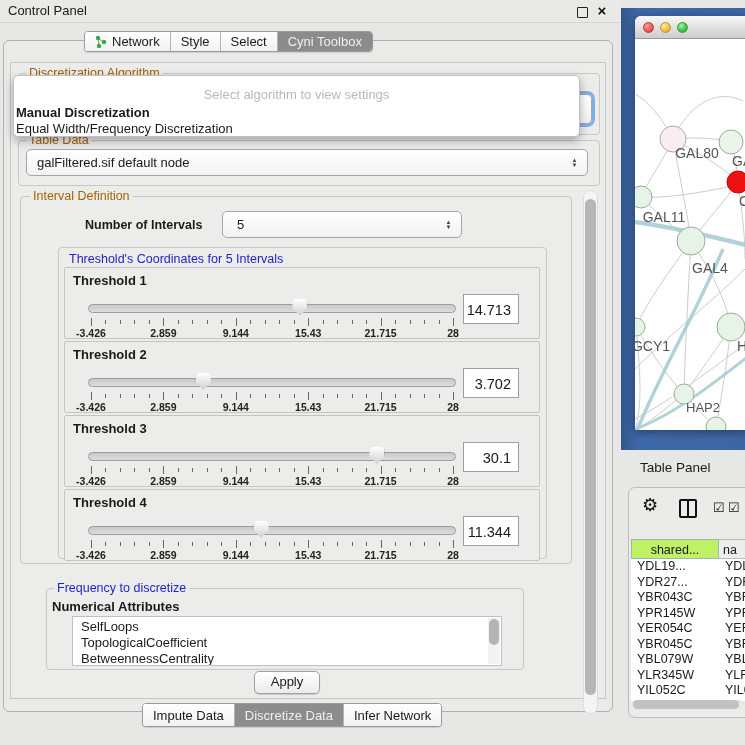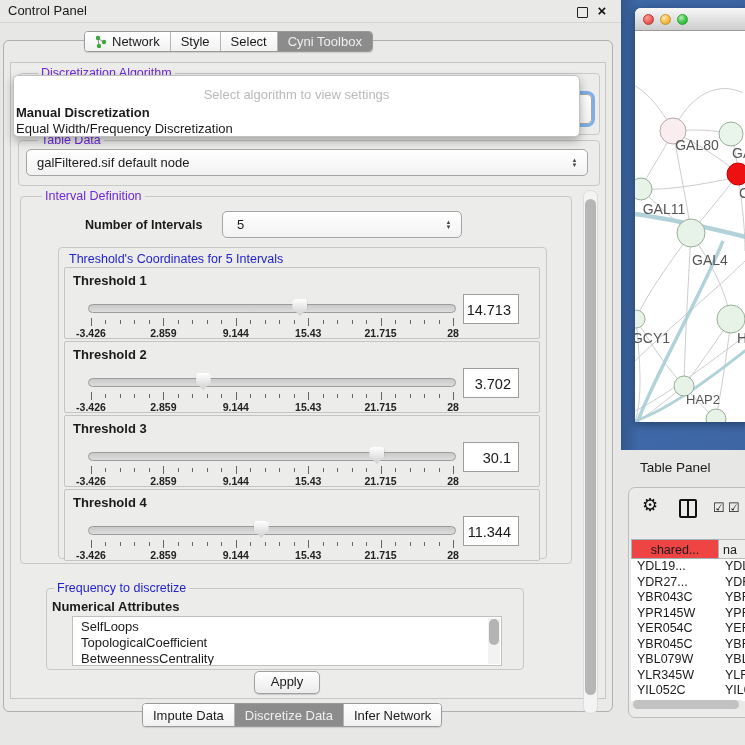--- a/index.html
+++ b/index.html
@@ -25,21 +25,21 @@
   .seg .segment.selected{background:#8c8c8c;color:#efefef;}
   .net-ico{margin-right:5px;display:inline-block;width:12px;height:13px;}
 
   .main-panel{position:absolute;left:3px;top:40px;width:608px;height:670px;background:#eaeae8;
     border:1px solid #b0b0b0;border-radius:6px;}
   .inner-panel{position:absolute;left:10px;top:62px;width:594px;height:635px;background:#ececea;
     border:1px solid #c6c6c4;}
 
   .groupbox{position:absolute;border:1px solid #c8c8c8;border-radius:4px;}
   .group-title{position:absolute;font-size:12.5px;background:#ececea;padding:0 3px;white-space:nowrap;}
-  .t-green{color:#6d28d9;margin-left:12px;}
+  .t-green{color:#a16207;}
   .t-blue{color:#2222cc;}
 
   .combo{position:absolute;background:linear-gradient(#ffffff,#f2f2f2);border:1px solid #a6a6a6;
     border-radius:5px;font-size:13px;box-shadow:inset 0 1px 0 #fff;}
   .combo .val{position:absolute;left:10px;top:0;line-height:25px;white-space:nowrap;}
   .spinner{position:absolute;right:8px;top:50%;transform:translateY(-50%);width:9px;text-align:center;
     font-size:6px;line-height:5px;color:#444;}
   .focus-ring{box-shadow:0 0 0 3px rgba(96,160,228,.8);}
 
   
@@ -79,21 +79,21 @@
   .attr-list .item{font-size:13px;line-height:16px;padding-left:8px;white-space:nowrap;}
   .list-scroll{position:absolute;right:1px;top:1px;width:12px;height:46px;background:#f2f2f2;}
   .list-scroll .vthumb{position:absolute;left:1px;right:1px;top:1px;height:26px;background:#b4b4b4;border-radius:6px;}
 
   .apply-btn{position:absolute;left:254px;top:671px;width:64px;height:21px;border:1px solid #a0a0a0;
     border-radius:5px;background:linear-gradient(#ffffff,#ebebeb);font-size:13px;line-height:19px;
     text-align:center;box-shadow:0 1px 1px rgba(0,0,0,.15);}
 
   
   .right{position:absolute;left:621px;top:0;width:124px;height:745px;overflow:hidden;background:#e7e7e5;}
-  .desktop{position:absolute;left:0;top:0;width:125px;height:450px;
+  .desktop{position:absolute;left:0;top:8px;width:125px;height:450px;
     background:linear-gradient(to right,#30548c 0,#35598f 2%,#3e68a7 14%,#3e66a4 100%);}
   .net-window{position:absolute;left:14px;top:8px;width:115px;height:414px;background:#fff;
     border-radius:6px 0 0 0;box-shadow:0 2px 8px rgba(0,0,0,.4);}
   .nw-titlebar{position:absolute;left:0;top:0;right:0;height:22px;border-radius:6px 0 0 0;
     background:linear-gradient(#f8f8f8,#cdcdcd);border-bottom:1px solid #9a9a9a;}
   .light{position:absolute;top:6px;width:11px;height:11px;border-radius:50%;box-sizing:border-box;}
   .light.red{left:8px;background:radial-gradient(circle at 35% 30%,#ff9d96,#ee5f5a 55%,#c43a34);border:1px solid #b33d38;}
   .light.yellow{left:25px;background:radial-gradient(circle at 35% 30%,#ffe9ae,#f8bd45 55%,#d99a22);border:1px solid #c0952f;}
   .light.green{left:42px;background:radial-gradient(circle at 35% 30%,#b2f0b0,#3fc445 55%,#27a02c);border:1px solid #2fa335;}
   .nw-canvas{position:absolute;left:0;top:23px;right:0;bottom:0;background:#fff;overflow:hidden;}
@@ -102,21 +102,21 @@
     font-size:13.5px;}
   .tp-title{position:absolute;left:19px;top:10px;}
   .tp-panel{position:absolute;left:7px;top:487px;width:130px;height:231px;background:#ebebe9;
     border:1px solid #bdbdbd;border-radius:7px 0 0 7px;box-sizing:border-box;}
   .gear{position:absolute;left:13px;top:8px;font-size:18px;color:#111;line-height:18px;}
   .col-ico{position:absolute;left:50px;top:11px;width:14px;height:15px;border:2px solid #111;border-radius:2px;
     background:linear-gradient(#111,#111) 50% 0/2px 100% no-repeat;}
   .chk{position:absolute;top:13px;font-size:13px;line-height:13px;color:#111;}
   .tp-table{position:absolute;left:2px;top:51px;width:160px;}
   .tp-header{display:flex;height:20px;font-size:12.5px;line-height:20px;}
-  .tp-header .hc1{width:88px;background:#ef4444;border:1px solid #9fb6bd;text-align:center;box-sizing:border-box;}
+  .tp-header .hc1{width:88px;background:#bef264;border:1px solid #9fb6bd;text-align:center;box-sizing:border-box;}
   .tp-header .hc2{width:70px;background:#ededeb;border:1px solid #bcbcbc;border-left:none;padding-left:4px;box-sizing:border-box;}
   .tp-body{height:142px;overflow:hidden;background:#fff;width:158px;}
   .tp-row{display:flex;height:15.5px;font-size:12.5px;line-height:15.5px;}
   .tp-row .c1{width:88px;padding-left:6px;box-sizing:border-box;white-space:nowrap;}
   .tp-row .c2{width:70px;padding-left:6px;box-sizing:border-box;white-space:nowrap;}
   .hscroll{position:absolute;left:3px;top:212px;width:112px;height:9px;background:#e8e8e6;border-radius:5px;}
   .hscroll .hthumb{position:absolute;left:1px;top:0px;width:106px;height:9px;background:#c2c2c2;border-radius:5px;}
 
   .net-label{font-size:14px;fill:#555;}
   .net-label-s{font-size:13px;fill:#555;}

